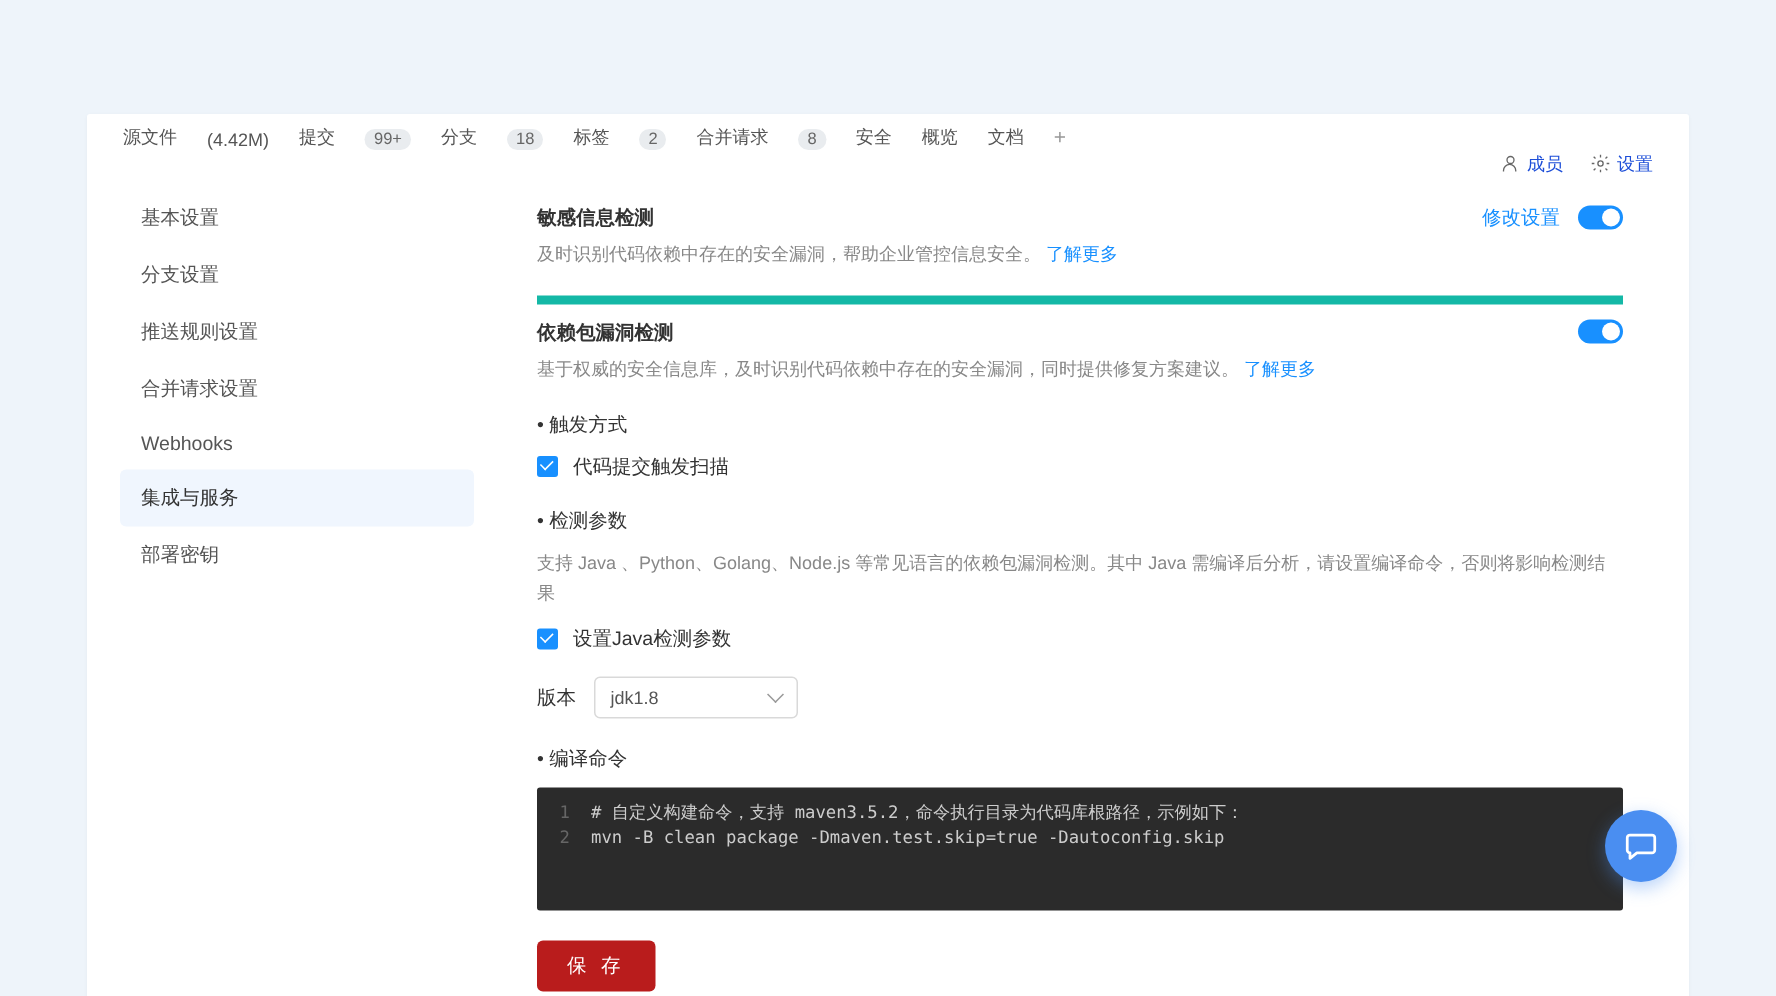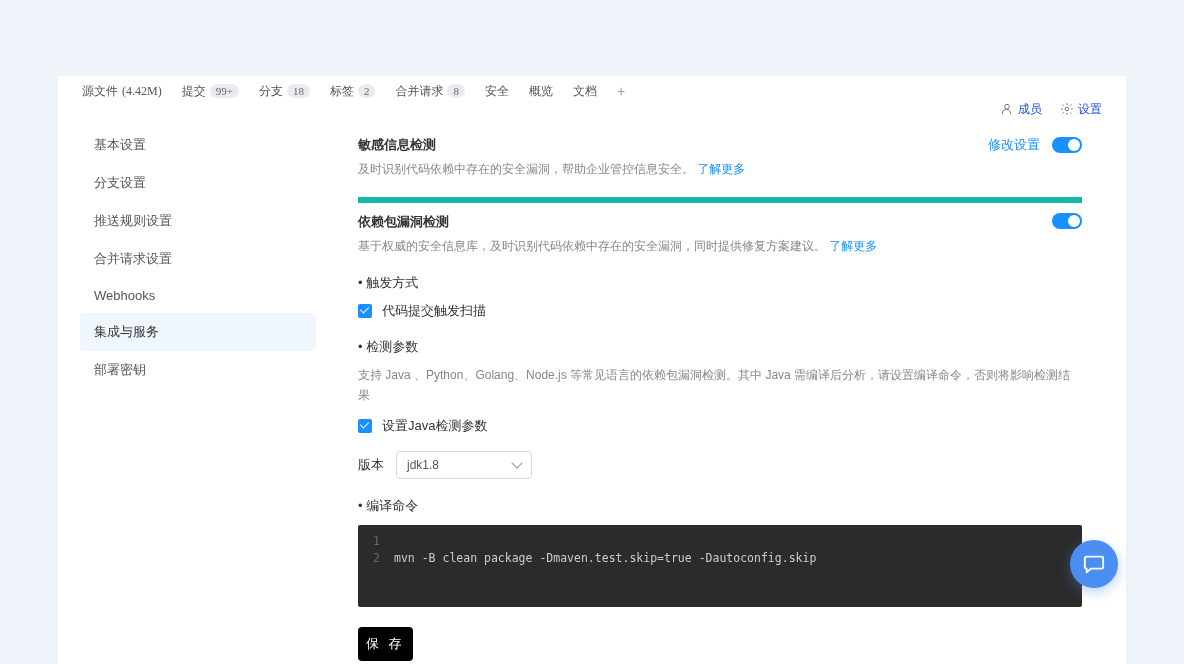--- a/index.html
+++ b/index.html
@@ -40,25 +40,24 @@
       color: #666;
     }
     .nav-left {
       display: flex;
       align-items: center;
       gap: 20px;
       flex: 1;
     }
     .nav-item {
       display: flex;
-      align-items: center;
-      gap: 4px;
+      align-items: flex-end;
+      gap: 20px;
       cursor: pointer;
       color: #555;
-      font-family: Liberation Serif, serif;
     }
     .nav-badge {
       background: #e9ecef;
       color: #666;
       padding: 1px 6px;
       border-radius: 8px;
       font-size: 11px;
     }
     .nav-add {
       color: #999;
@@ -257,24 +256,24 @@
       flex-shrink: 0;
       text-align: right;
       padding-right: 14px;
       user-select: none;
     }
     .line-text {
       color: #ccc;
       white-space: pre;
     }
     .save-btn {
-      background: #000000;
+      background: #b91c1c;
       color: #fff;
       border: none;
-      padding: 8px 8px;
+      padding: 8px 20px;
       border-radius: 4px;
       font-size: 13px;
       cursor: pointer;
       margin-top: 20px;
       letter-spacing: 3px;
     }
     .fab {
       position: fixed;
       right: 66px;
       bottom: 76px;
@@ -404,20 +403,21 @@
               <div class="select">
                 <span>jdk1.8</span>
                 <div class="chevron"></div>
               </div>
             </div>
 
             <div class="sub-heading">• 编译命令</div>
             <div class="code-editor">
               <div class="code-line">
                 <span class="line-num">1</span>
+                <span class="line-text"># 自定义构建命令，支持 maven3.5.2，命令执行目录为代码库根路径，示例如下：</span>
               </div>
               <div class="code-line">
                 <span class="line-num">2</span>
                 <span class="line-text">mvn -B clean package -Dmaven.test.skip=true -Dautoconfig.skip</span>
               </div>
             </div>
 
             <button class="save-btn">保 存</button>
           </div>
 

